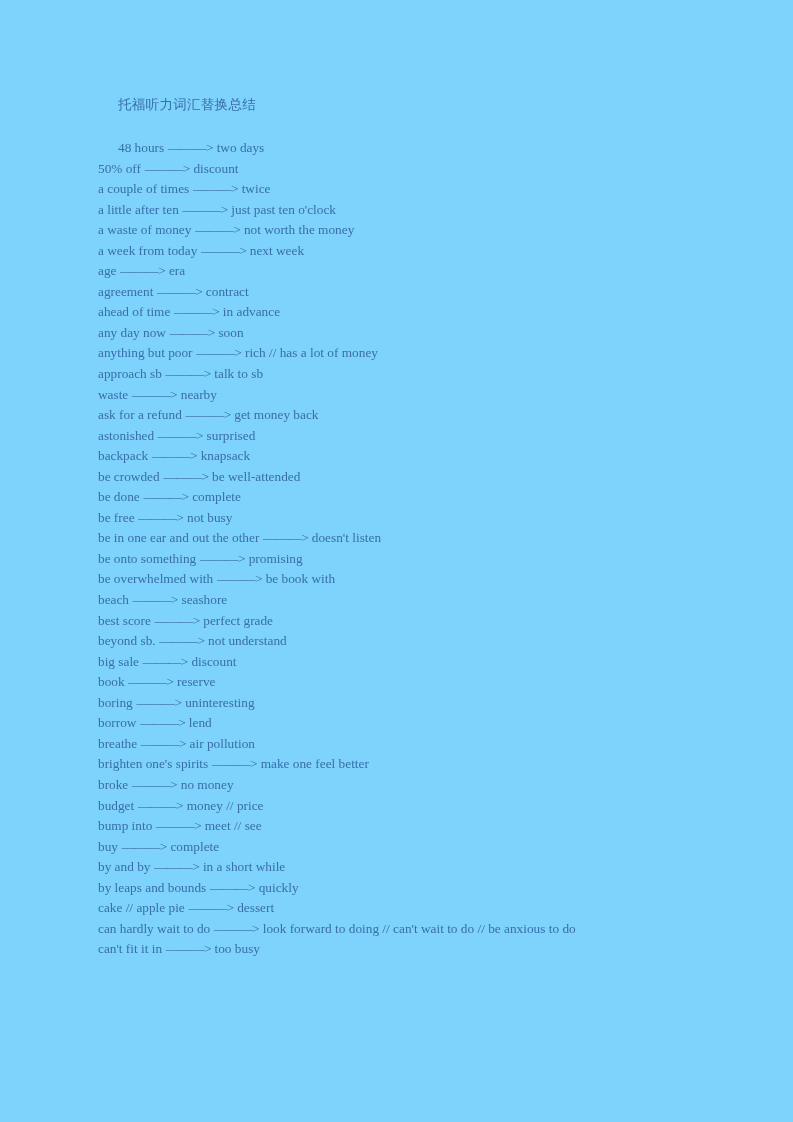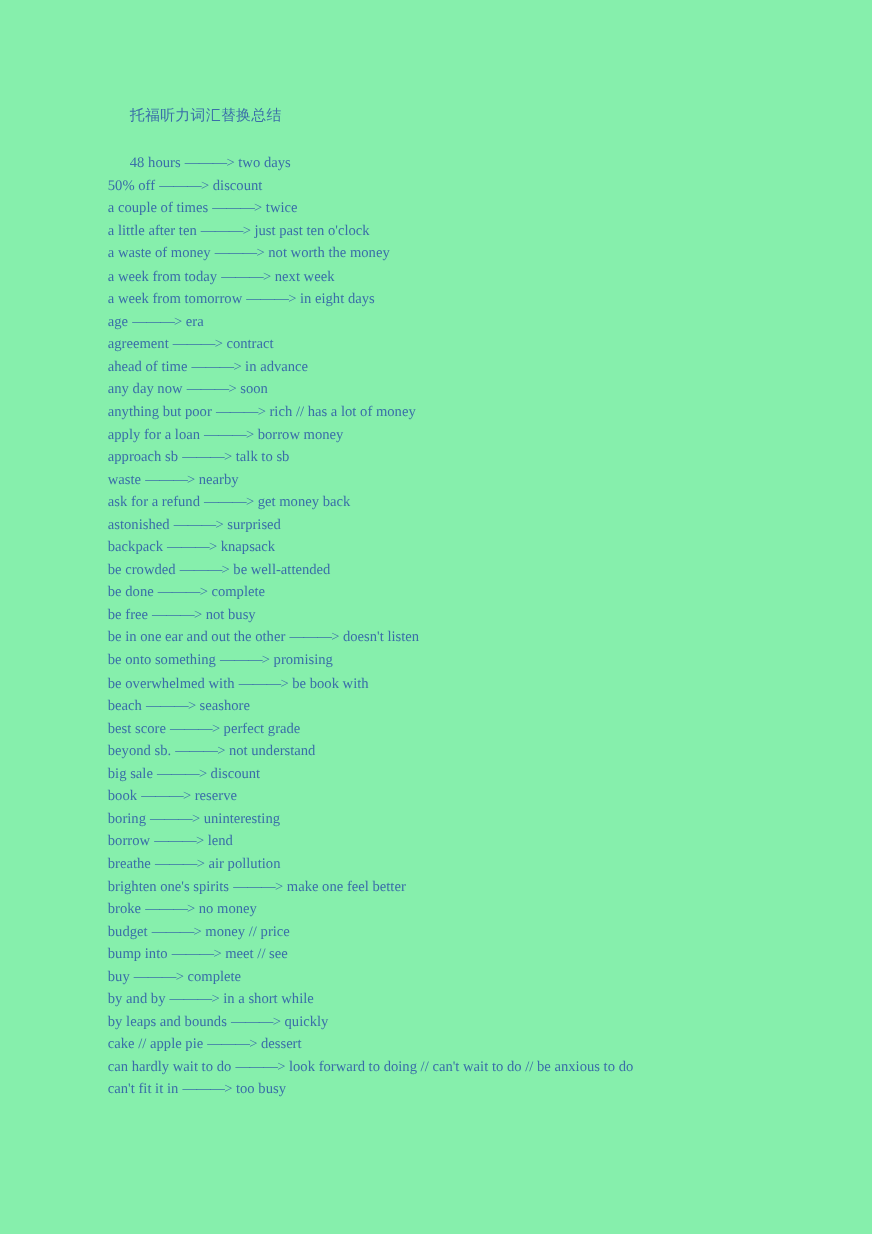--- a/index.html
+++ b/index.html
@@ -14,21 +14,21 @@
     overflow: hidden;
     font-family: "Liberation Serif", "DejaVu Serif", serif;
   }
 
   .page {
     position: absolute;
     left: 0;
     top: 0;
     width: 793px;
     height: 1122px;
-    background: #86efac;
+    background: #7dd3fc;
   }
 
   .doc-title {
     position: absolute;
     left: 118px;
     top: 96px;
     font-family: "Liberation Sans", "DejaVu Sans", sans-serif;
     font-size: 13.5px;
     line-height: 18px;
     color: #3a6ea8;
@@ -77,27 +77,25 @@
 
   <div class="doc-title">托福听力词汇替换总结</div>
 
   <ul class="entry-list">
       <li class="entry first-entry"><span class="src">48 hours</span><span class="arrow"> ———&gt; </span><span class="dst">two days</span></li>
       <li class="entry"><span class="src">50% off</span><span class="arrow"> ———&gt; </span><span class="dst">discount</span></li>
       <li class="entry"><span class="src">a couple of times</span><span class="arrow"> ———&gt; </span><span class="dst">twice</span></li>
       <li class="entry"><span class="src">a little after ten</span><span class="arrow"> ———&gt; </span><span class="dst">just past ten o'clock</span></li>
       <li class="entry"><span class="src">a waste of money</span><span class="arrow"> ———&gt; </span><span class="dst">not worth the money</span></li>
       <li class="entry"><span class="src">a week from today</span><span class="arrow"> ———&gt; </span><span class="dst">next week</span></li>
-      <li class="entry"><span class="src">a week from tomorrow</span><span class="arrow"> ———&gt; </span><span class="dst">in eight days</span></li>
       <li class="entry"><span class="src">age</span><span class="arrow"> ———&gt; </span><span class="dst">era</span></li>
       <li class="entry"><span class="src">agreement</span><span class="arrow"> ———&gt; </span><span class="dst">contract</span></li>
       <li class="entry"><span class="src">ahead of time</span><span class="arrow"> ———&gt; </span><span class="dst">in advance</span></li>
       <li class="entry"><span class="src">any day now</span><span class="arrow"> ———&gt; </span><span class="dst">soon</span></li>
       <li class="entry"><span class="src">anything but poor</span><span class="arrow"> ———&gt; </span><span class="dst">rich // has a lot of money</span></li>
-      <li class="entry"><span class="src">apply for a loan</span><span class="arrow"> ———&gt; </span><span class="dst">borrow money</span></li>
       <li class="entry"><span class="src">approach sb</span><span class="arrow"> ———&gt; </span><span class="dst">talk to sb</span></li>
       <li class="entry"><span class="src">waste</span><span class="arrow"> ———&gt; </span><span class="dst">nearby</span></li>
       <li class="entry"><span class="src">ask for a refund</span><span class="arrow"> ———&gt; </span><span class="dst">get money back</span></li>
       <li class="entry"><span class="src">astonished</span><span class="arrow"> ———&gt; </span><span class="dst">surprised</span></li>
       <li class="entry"><span class="src">backpack</span><span class="arrow"> ———&gt; </span><span class="dst">knapsack</span></li>
       <li class="entry"><span class="src">be crowded</span><span class="arrow"> ———&gt; </span><span class="dst">be well-attended</span></li>
       <li class="entry"><span class="src">be done</span><span class="arrow"> ———&gt; </span><span class="dst">complete</span></li>
       <li class="entry"><span class="src">be free</span><span class="arrow"> ———&gt; </span><span class="dst">not busy</span></li>
       <li class="entry"><span class="src">be in one ear and out the other</span><span class="arrow"> ———&gt; </span><span class="dst">doesn't listen</span></li>
       <li class="entry"><span class="src">be onto something</span><span class="arrow"> ———&gt; </span><span class="dst">promising</span></li>

